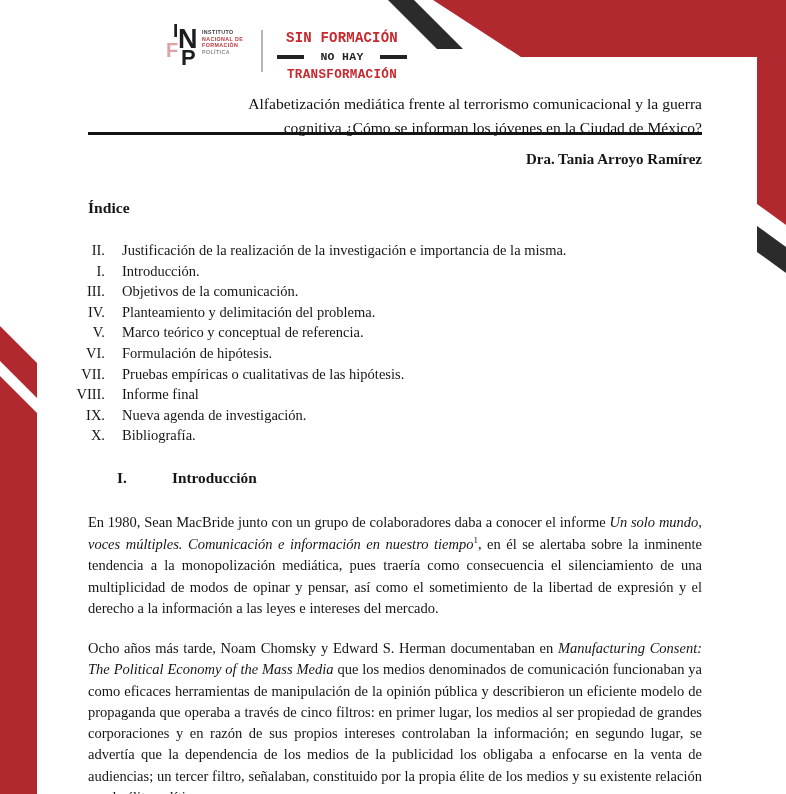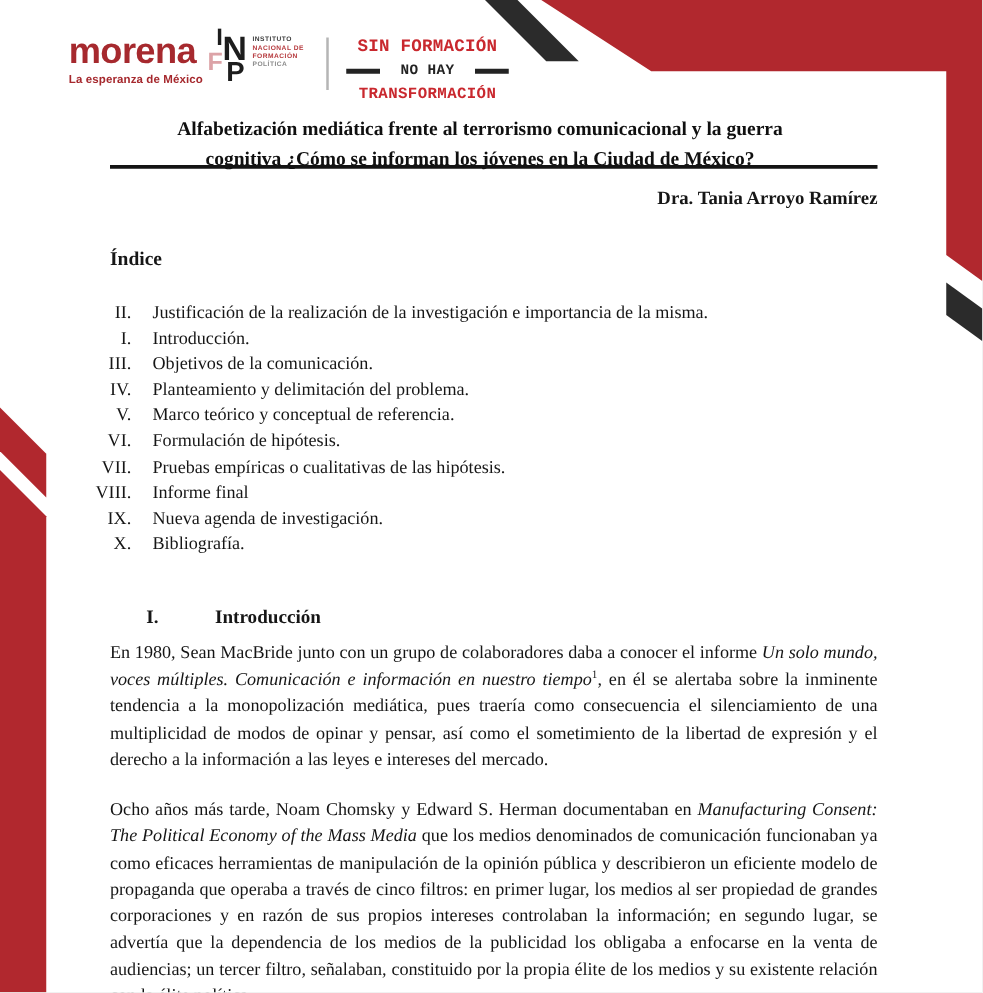--- a/index.html
+++ b/index.html
@@ -35,31 +35,31 @@
   .logo-divider{left:261px;top:30px;width:1.5px;height:42px;background:#b5b5b5;}
 
   .slogan{left:274px;top:31px;width:136px;text-align:center;font-family:Liberation Mono, monospace;line-height:1;}
   .slogan .s1{font-size:14px;font-weight:800;color:#c9282e;letter-spacing:0.2px;}
   .slogan .s2{display:flex;align-items:center;justify-content:center;gap:16px;margin:6px 0;}
   .slogan .s2 .bar{display:inline-block;width:27px;height:3.5px;background:#232323;}
   .slogan .s2 .nohay{font-size:11.5px;font-weight:800;color:#232323;letter-spacing:0.3px;}
   .slogan .s3{font-size:12.6px;font-weight:800;color:#c9282e;letter-spacing:0.3px;}
 
   
-  .doc-title{left:77px;top:92px;width:614px;text-align:center;font-size:15.6px;font-weight:700;line-height:23.5px;color:#101010;}
+  .doc-title{left:88px;top:92px;width:614px;text-align:right;font-size:15.6px;font-weight:400;line-height:23.5px;color:#101010;}
   .title-rule{left:88px;top:132px;width:614px;height:2.6px;background:#141414;}
   .author{left:88px;top:151px;width:614px;text-align:right;font-size:15px;font-weight:700;}
 
   .index-heading{left:88px;top:199px;font-size:15.6px;font-weight:700;}
   .index-list{left:58px;top:240px;width:640px;font-size:14.5px;}
   .index-row{line-height:20.6px;white-space:nowrap;}
   .index-row .num{display:inline-block;width:47px;text-align:right;}
   .index-row .lbl{margin-left:17px;}
 
-  .section-heading{left:117px;top:469px;font-size:15.3px;font-weight:700;margin-top:16px;}
+  .section-heading{left:117px;top:469px;font-size:15.3px;font-weight:700;}
   .section-heading .num{display:inline-block;width:55px;}
 
   .para{left:88px;top:0;width:614px;font-size:14.5px;text-align:justify;color:#151515;}
   .p1{top:512px;line-height:21.6px;}
   .p2{top:638px;line-height:21.3px;}
   .para em{font-style:italic;}
   .para sup{font-size:9px;line-height:0;}
 </style>
 </head>
 <body>
@@ -67,24 +67,20 @@
 <div class="page">
 
   <svg class="deco" viewBox="0 0 786 794" xmlns="http://www.w3.org/2000/svg">
     <polygon points="388,0 414,0 463,49 437,49" fill="#2b2b2b"></polygon>
     <polygon points="433,0 786,0 786,225 757,204 757,57 521,57" fill="#b1282e"></polygon>
     <polygon points="757,226 786,247 786,273 757,252" fill="#2b2b2b"></polygon>
     <polygon points="0,326 37,363 37,398 0,361" fill="#b1282e"></polygon>
     <polygon points="0,376 37,413 37,794 0,794" fill="#b1282e"></polygon>
   </svg>
 
-  <div class="layer morena">
-    <div class="word">morena</div>
-    <div class="tag">La esperanza de México</div>
-  </div>
 
   <div class="layer infp">
     <span class="l-i">I</span>
     <span class="l-n">N</span>
     <span class="l-f">F</span>
     <span class="l-p">P</span>
     <div class="txt">
       <div>INSTITUTO</div>
       <div>NACIONAL DE</div>
       <div>FORMACIÓN</div>

